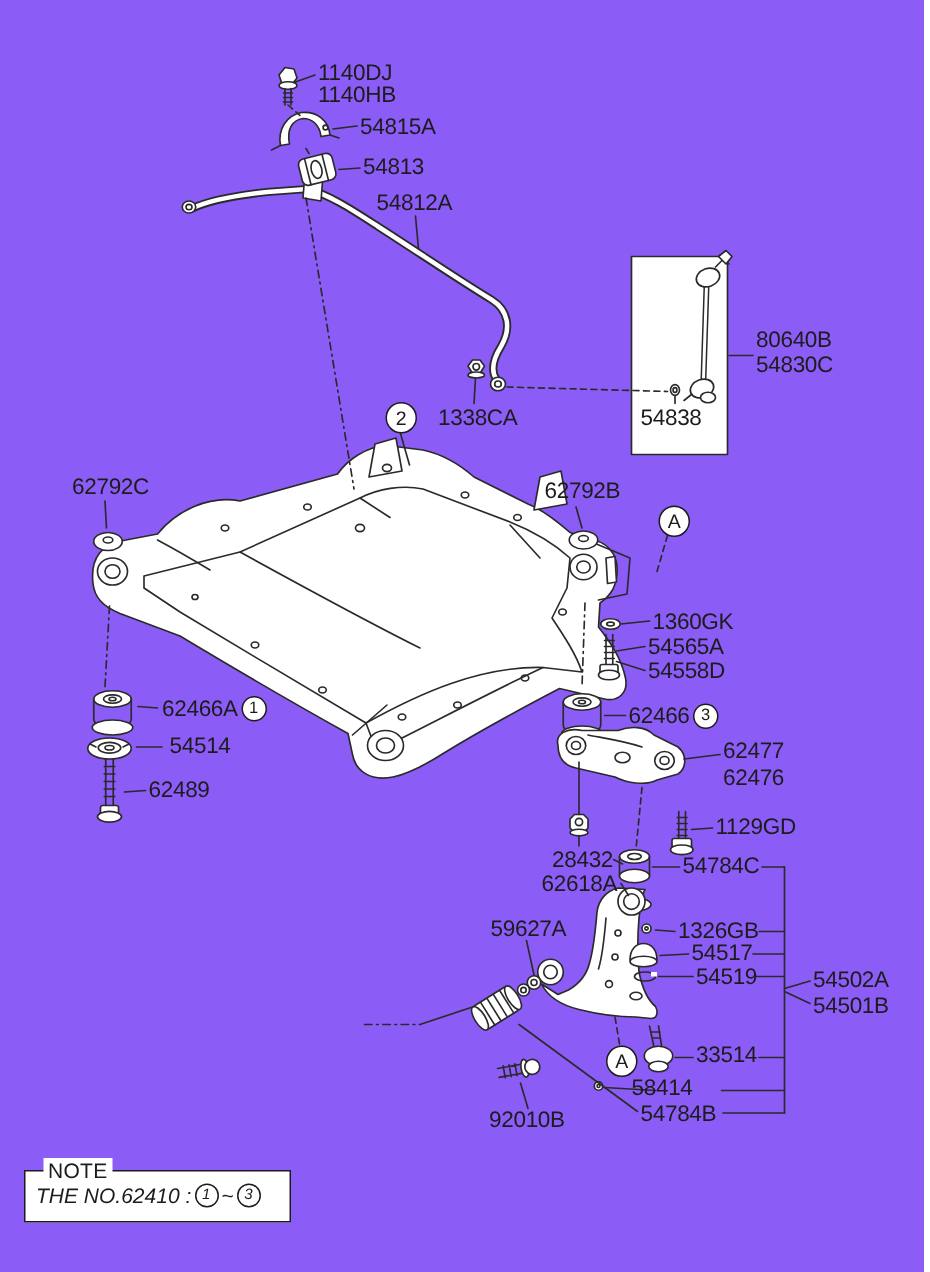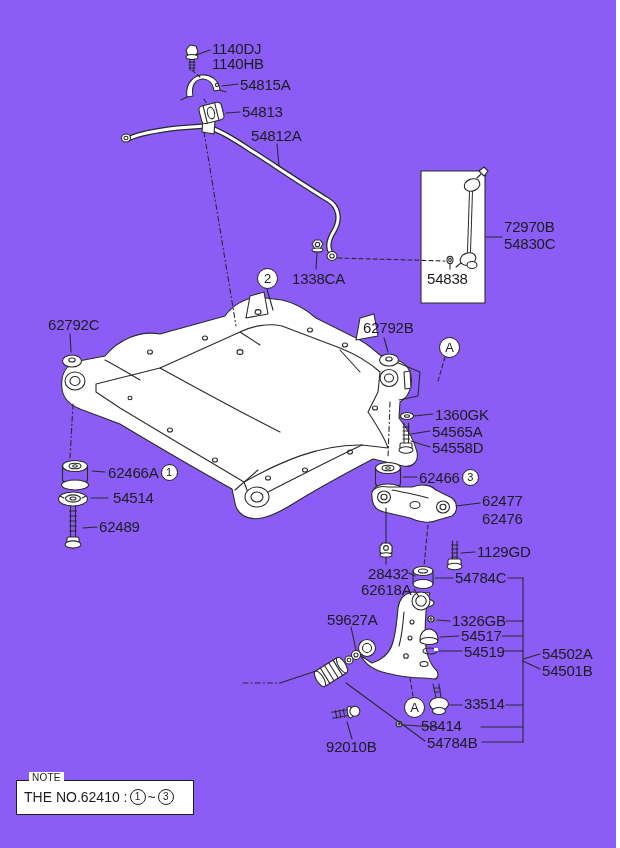--- a/index.html
+++ b/index.html
@@ -22,25 +22,25 @@
     position:absolute;width:19px;height:19px;border:1.3px solid #1c1c1c;border-radius:50%;
     display:flex;align-items:center;justify-content:center;
     font-size:13px;background:#fff;z-index:3;
   }
   .notebox{
     position:absolute;left:16px;top:780px;width:176px;height:33px;
     border:1.4px solid #1c1c1c;background:#fff;
   }
   .notetitle{
     position:absolute;left:12px;top:-9px;background:#fff;padding:0 3px;
-    font-size:10px;letter-spacing:0.2px;
+    font-size:14px;letter-spacing:0.2px;
   }
   .notetext{
     position:absolute;left:7px;top:8px;font-size:14px;
-    display:flex;align-items:center;gap:2px;white-space:nowrap;
+    display:flex;align-items:center;gap:2px;white-space:nowrap;font-style:italic;
   }
   .circ-sm{
     display:inline-flex;align-items:center;justify-content:center;
     width:14px;height:14px;border:1.2px solid #1c1c1c;border-radius:50%;
     font-size:10px;line-height:1;background:#fff;
   }
 </style>
 </head>
 <body>
 
@@ -343,21 +343,21 @@
     <path d="M338,258 L445,261"></path>
     <path d="M428,525 L424,566"></path>
   </g>
 </svg>
 
   <div class="lbl" style="left:212px;top:41px">1140DJ</div>
   <div class="lbl" style="left:212px;top:56px">1140HB</div>
   <div class="lbl" style="left:240px;top:77px">54815A</div>
   <div class="lbl" style="left:242px;top:104px">54813</div>
   <div class="lbl" style="left:251px;top:128px">54812A</div>
-  <div class="lbl" style="left:504px;top:219px">72970B</div>
+  <div class="lbl" style="left:504px;top:219px">80640B</div>
   <div class="lbl" style="left:504px;top:236px">54830C</div>
   <div class="lbl" style="left:427px;top:271px">54838</div>
   <div class="lbl" style="left:292px;top:271px">1338CA</div>
   <div class="lbl" style="left:48px;top:317px">62792C</div>
   <div class="lbl" style="left:363px;top:320px">62792B</div>
   <div class="lbl" style="left:435px;top:407px">1360GK</div>
   <div class="lbl" style="left:432px;top:424px">54565A</div>
   <div class="lbl" style="left:432px;top:440px">54558D</div>
 
   <div class="lbl lbl-row" style="left:108px;top:464px">

